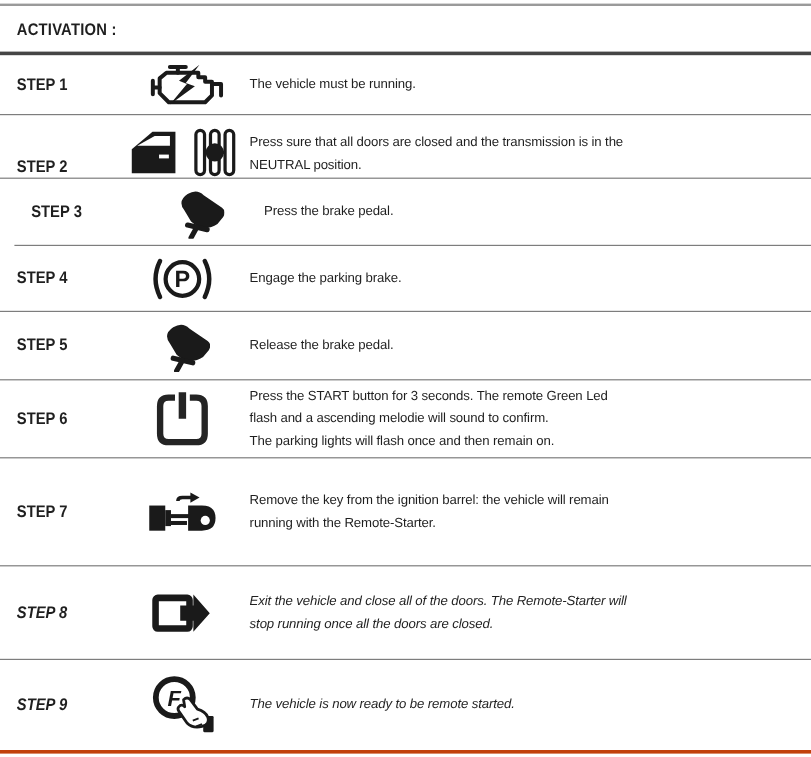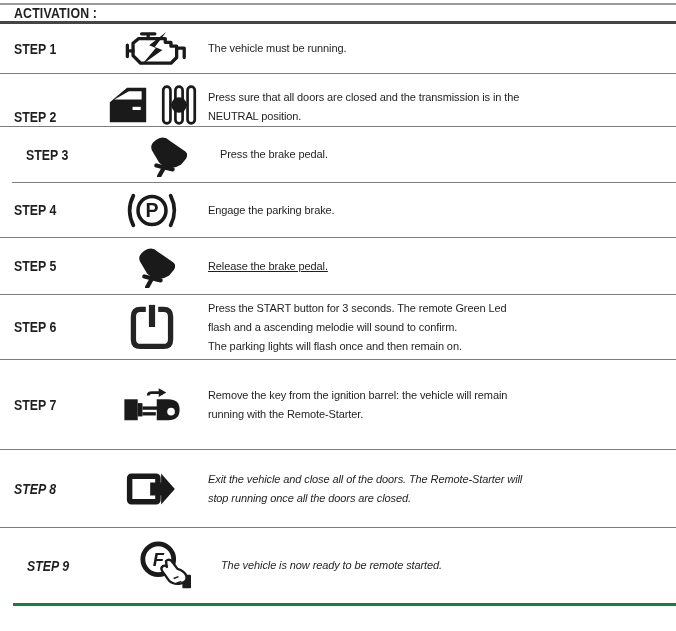--- a/index.html
+++ b/index.html
@@ -13,43 +13,42 @@
     font-family: "Liberation Sans", sans-serif;
     color: #1f1f1f;
     overflow: hidden;
   }
   .sheet {
     margin-top: 3px;
     border-top: 2px solid #9a9a9a;
   }
   .header-row {
     box-sizing: border-box;
-    height: 19px;
+    height: 41px;
     display: flex;
     align-items: center;
     padding-left: 14px;
     border-bottom: 3px solid #454545;
   }
   .header-title {
     font-weight: bold;
     font-size: 14px;
     letter-spacing: 0.2px;
     transform: scaleX(0.88);
     transform-origin: left center;
     white-space: nowrap;
   }
   .row {
     box-sizing: border-box;
     display: flex;
     align-items: center;
     border-bottom: 1px solid #7d7d7d;
   }
   .row.last {
-    border-bottom: 3px solid #15803d;
-    margin-left: 13px;
+    border-bottom: 3px solid #c2410c;
   }
   .col-label {
     box-sizing: border-box;
     width: 96px;
     padding-left: 14px;
     flex: 0 0 auto;
   }
   .col-label span {
     display: inline-block;
     font-weight: bold;
@@ -73,21 +72,21 @@
     font-size: 11px;
     line-height: 19px;
     letter-spacing: -0.1px;
     white-space: pre-line;
   }
   svg { display: block; }
   .h50 { height: 50px; }
   .h53 { height: 53px; align-items: flex-end; }
   .h56 { height: 56px; margin-left: 12px; }
   .h55 { height: 55px; }
-  .h57 { height: 57px; text-decoration: underline; }
+  .h57 { height: 57px; }
   .h65 { height: 65px; }
   .h90 { height: 90px; }
   .h78 { height: 78px; font-style: italic; }
 </style>
 </head>
 <body>
 
 <div class="sheet">
 
   <div class="header-row">

